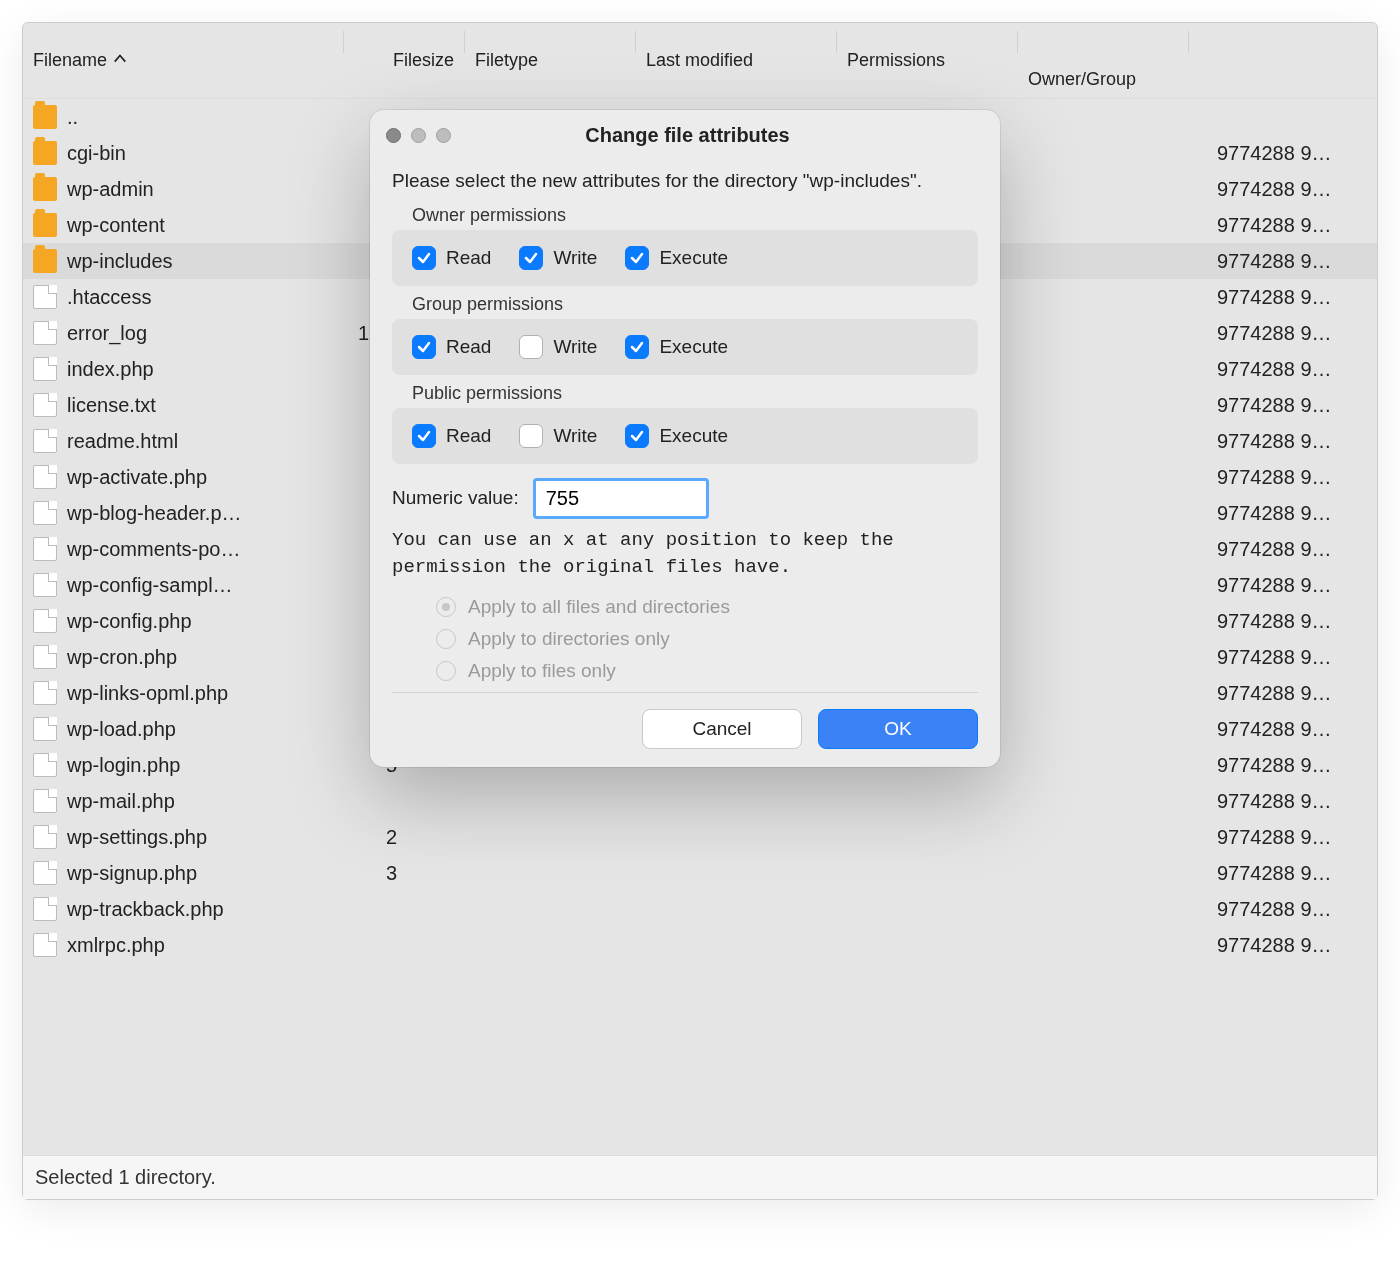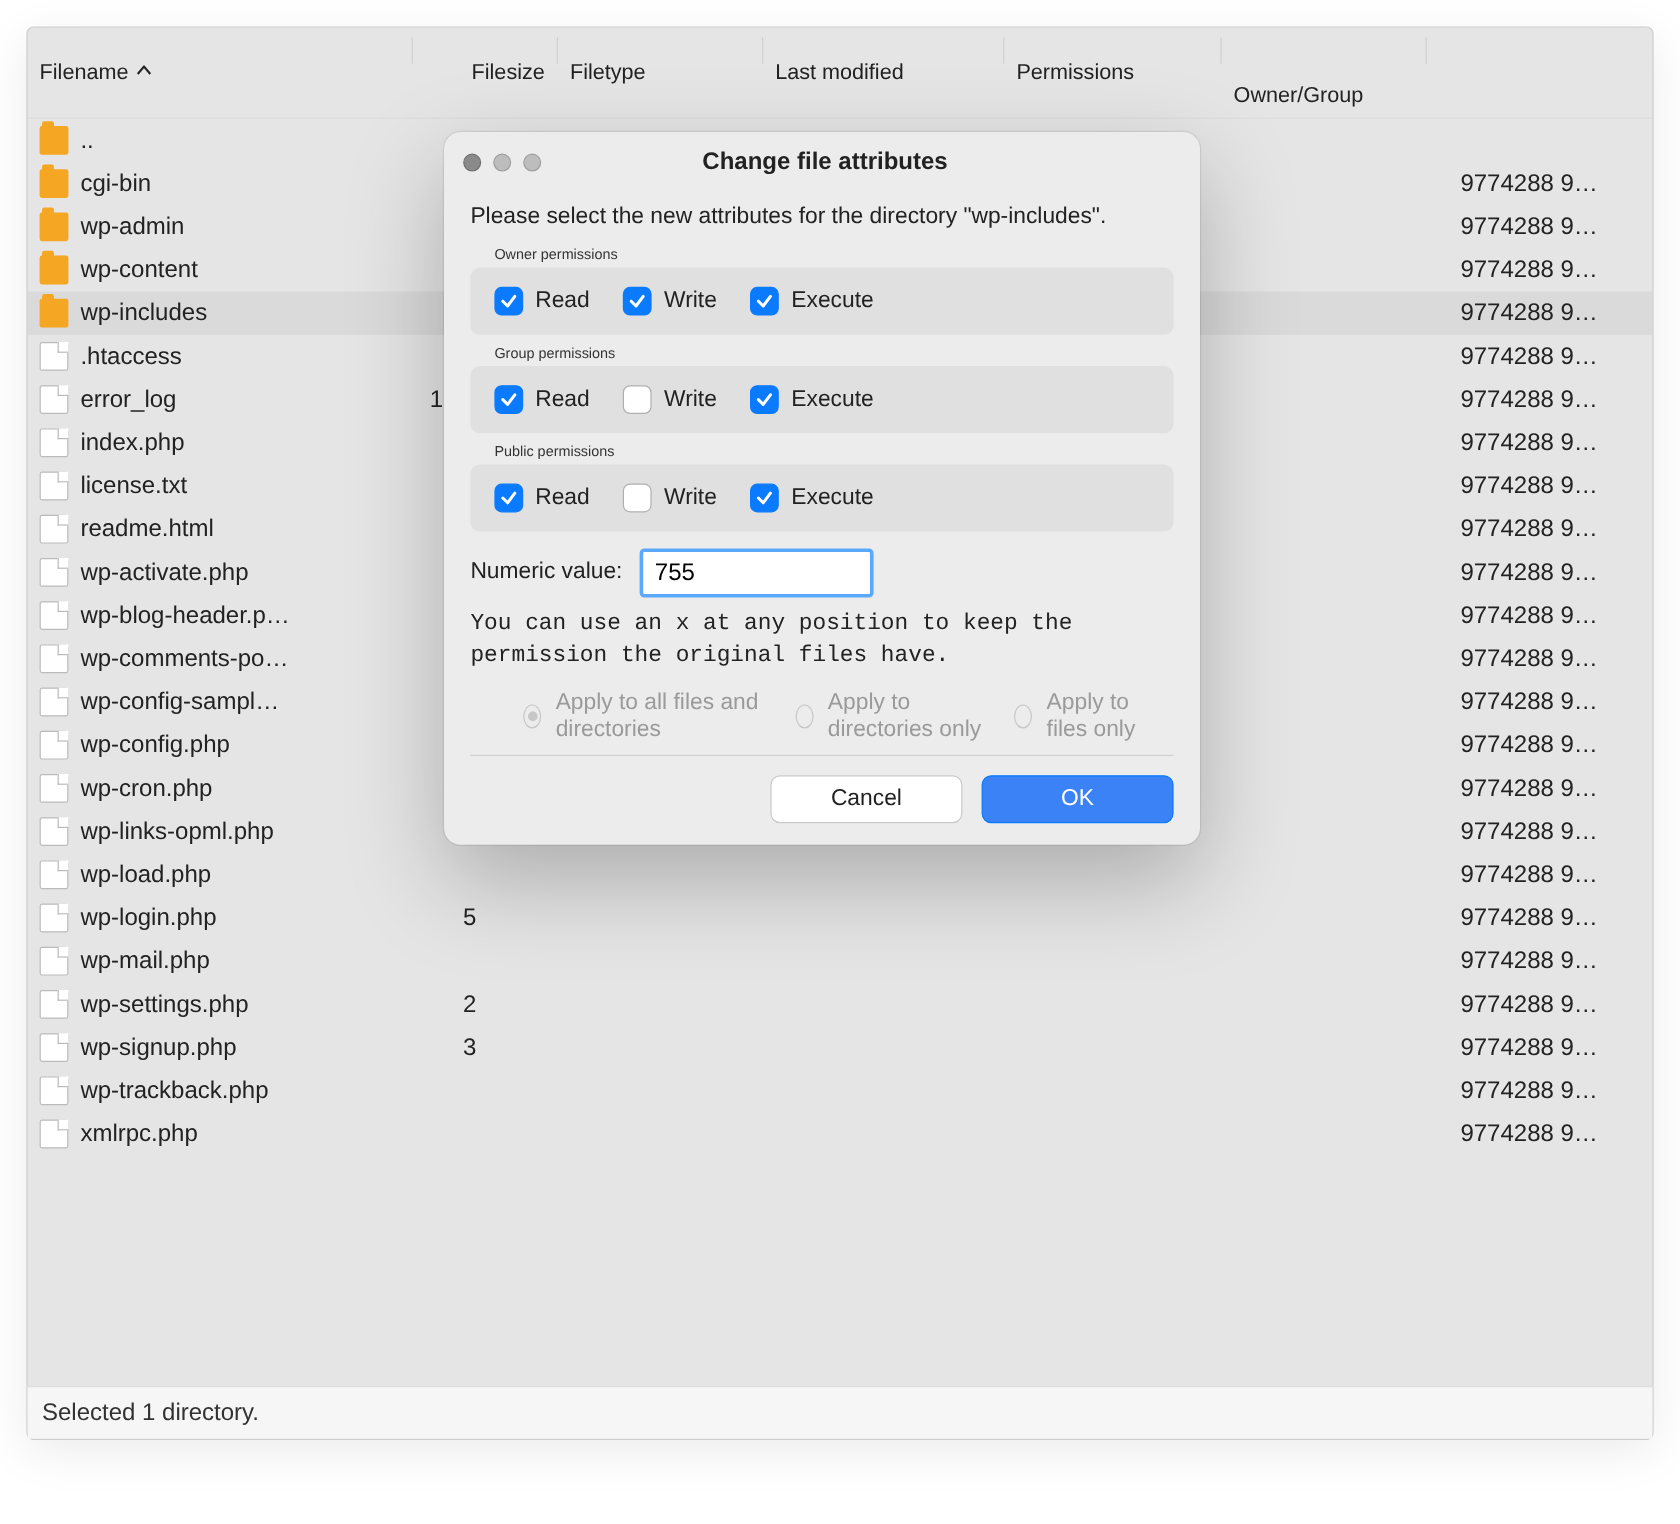--- a/index.html
+++ b/index.html
@@ -29,31 +29,31 @@
   .file-icon::before { content:""; position:absolute; top:-1px; right:-1px; width:8px; height:8px; background:#fff; border-left:1.5px solid #bbb; border-bottom:1.5px solid #bbb; }
   .statusbar { border-top:1px solid #ddd; padding:10px 12px; font-size:20px; color:#333; background:#f6f6f6; }
   .dialog { position:absolute; top:110px; left:370px; width:630px; background:#ececec; border-radius:14px; box-shadow:0 30px 80px rgba(0,0,0,0.25), 0 0 0 1px rgba(0,0,0,0.08); padding-bottom:18px; }
   .titlebar { display:flex; align-items:center; padding:14px 16px 10px 16px; }
   .traffic { display:flex; gap:10px; }
   .tdot { width:15px; height:15px; border-radius:50%; background:#bdbdbd; border:1px solid #9e9e9e; }
   .tdot.red { background:#8a8a8a; border-color:#6f6f6f; }
   .titlebar .title { flex:1; text-align:center; font-weight:600; font-size:20px; }
   .dialog .body { padding:4px 22px 0 22px; font-size:19px; color:#222; }
   .intro { margin:6px 0 10px 0; line-height:1.45; }
-  .group-label { font-size:12px; color:#333; margin:8px 0 4px 20px; }
+  .group-label { font-size:18px; color:#333; margin:8px 0 4px 20px; }
   .perm-row { background:#e0e0e0; border-radius:8px; padding:16px 20px; display:flex; gap:28px; align-items:center; margin-bottom:8px; }
   .chk { display:flex; align-items:center; gap:10px; font-size:19px; }
   .chkbox { width:24px; height:24px; border-radius:6px; border:1px solid #b0b0b0; background:#fff; display:flex; align-items:center; justify-content:center; }
   .chkbox.checked { background:#0a7aff; border-color:#0a7aff; }
   .chkbox.checked svg { stroke:#fff; }
   .numeric-row { display:flex; align-items:center; gap:14px; margin:14px 0 8px 0; }
-  .numeric-input { width:195px; padding:6px 10px; font-size:20px; border:3px solid #5aa9ff; border-radius:4px; outline:none; background:#fff; }
+  .numeric-input { width:176px; padding:6px 10px; font-size:20px; border:3px solid #5aa9ff; border-radius:4px; outline:none; background:#fff; }
   .hint { margin:8px 0 14px 0; line-height:1.45;font-family:Liberation Mono, monospace; }
   .recurse-row { display:flex; align-items:center; gap:12px; margin:6px 0 6px 0; }
-  .radio-list { margin:4px 0 10px 44px; display:flex; flex-direction:row; gap:10px; color:#9a9a9a; }
+  .radio-list { margin:4px 0 10px 44px; display:flex; flex-direction:column; gap:10px; color:#9a9a9a; }
   .radio { display:flex; align-items:center; gap:12px; }
   .rdot { width:20px; height:20px; border-radius:50%; border:1.5px solid #c7c7c7; background:#ececec; display:flex; align-items:center; justify-content:center; }
   .rdot .inner { width:8px; height:8px; border-radius:50%; background:#c7c7c7; }
   .divider { border:none; border-top:1px solid #d0d0d0; margin:10px 0 16px 0; }
   .btn-row { display:flex; justify-content:flex-end; gap:16px; padding:0 22px; }
   .btn { min-width:160px; padding:8px 18px; font-size:19px; border-radius:8px; border:1px solid #c9c9c9; background:#fff; text-align:center; }
   .btn.primary { background:#3b82f6; border-color:#0a7aff; color:#fff; font-weight:400; }
 
   
   .row .spacer { flex:1; }

